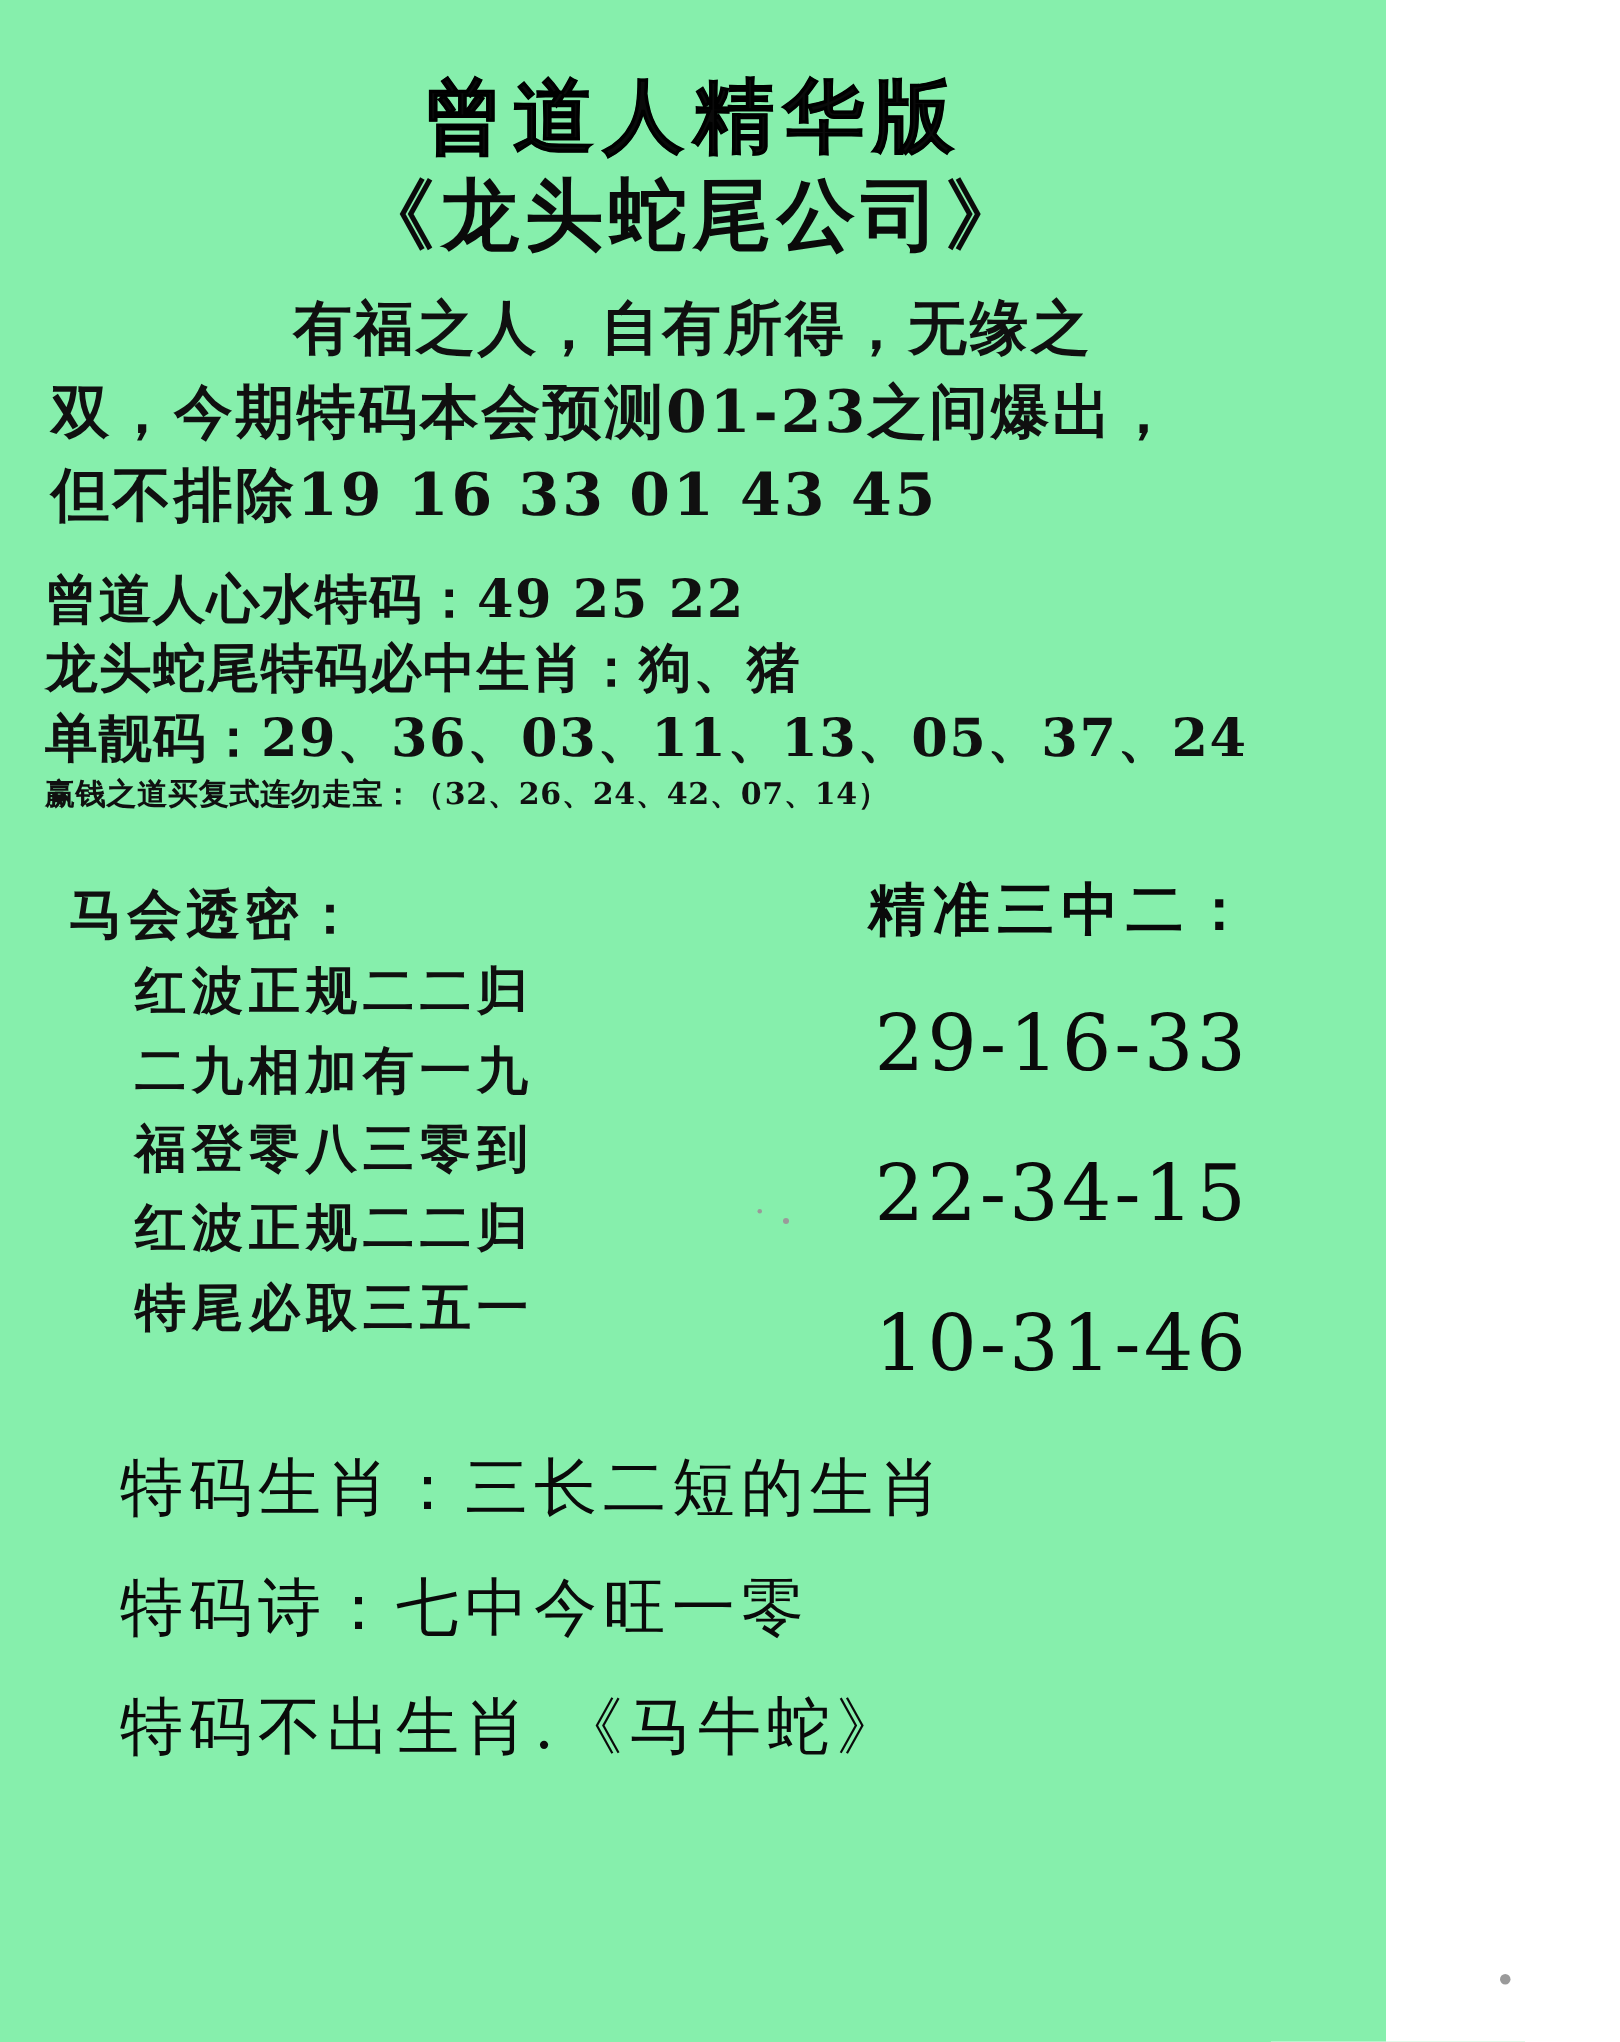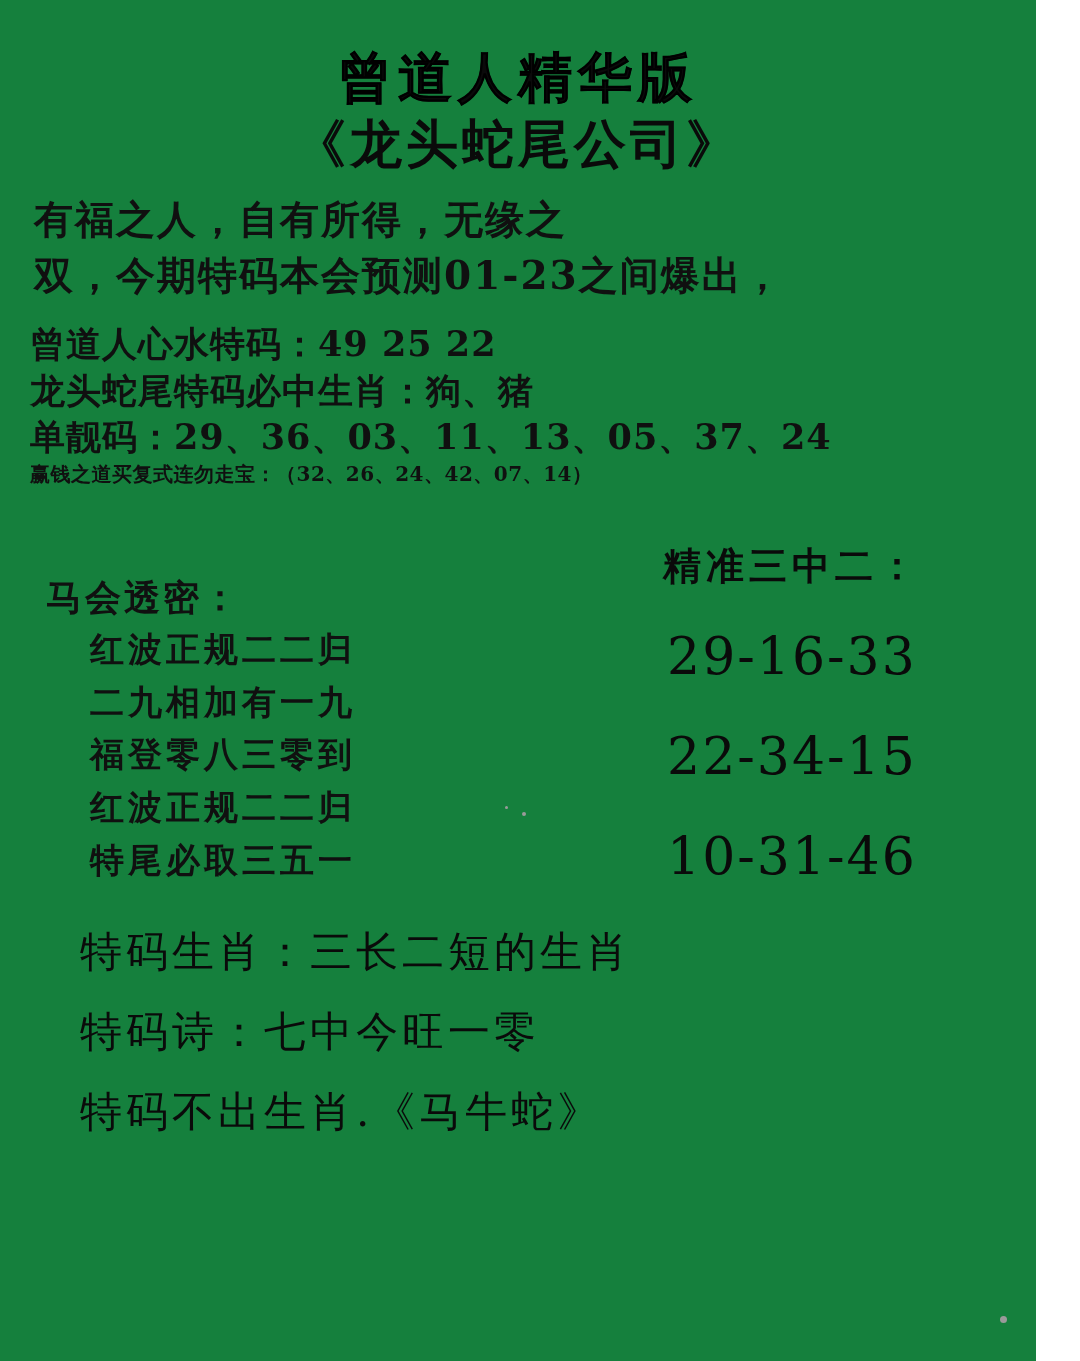--- a/index.html
+++ b/index.html
@@ -9,24 +9,24 @@
   }
   body {
     width: 1080px;
     height: 1361px;
     font-family: "DejaVu Sans", sans-serif;
     color: #111111;
     overflow: hidden;
     position: relative;
   }
   .page {
-    width: 1036px;
+    width: 924px;
     height: 1361px;
     position: relative;
-    background: #15803d;
+    background: #86efac;
   }
   .title-block {
     text-align: center;
     padding-top: 48px;
   }
   .title-main {
     font-family: "DejaVu Serif", serif;
     font-weight: bold;
     font-size: 54px;
     letter-spacing: 6px;
@@ -45,45 +45,45 @@
   }
   .intro {
     margin: 16px 34px 0 34px;
     font-family: "DejaVu Serif", serif;
     font-weight: bold;
     font-size: 39px;
     line-height: 1.42;
     letter-spacing: 2px;
     color: #101010;
   }
-  .intro .l1 { }
+  .intro .l1 { text-align: center; }
   .intro .l2, .intro .l3, .intro .l4 { text-align: left; }
 
   .facts {
     margin: 18px 30px 0 30px;
     font-family: "DejaVu Serif", serif;
     font-weight: bold;
     color: #101010;
   }
   .fact-line {
     font-size: 35px;
     line-height: 1.33;
     letter-spacing: 1px;
     white-space: nowrap;
   }
   .fact-line.small {
     font-size: 20px;
     letter-spacing: 0.5px;
   }
 
   .mid {
-    margin-top: 32px;
+    margin-top: 16px;
     display: flex;
     flex-direction: row;
-    align-items: flex-end;
+    align-items: center;
   }
   .mid-left {
     width: 560px;
     padding-left: 46px;
     box-sizing: border-box;
   }
   .mid-right {
     width: 520px;
     box-sizing: border-box;
     padding-left: 10px;
@@ -149,20 +149,21 @@
 <div class="page">
 
   <div class="title-block">
     <div class="title-main">曾道人精华版</div>
     <div class="title-sub">《龙头蛇尾公司》</div>
   </div>
 
   <div class="intro">
     <div class="l1">有福之人，自有所得，无缘之</div>
     <div class="l3">双，今期特码本会预测01-23之间爆出，</div>
+    <div class="l4">但不排除19 16 33  01 43 45</div>
   </div>
 
   <div class="facts">
     <div class="fact-line">曾道人心水特码：49  25  22</div>
     <div class="fact-line">龙头蛇尾特码必中生肖：狗、猪</div>
     <div class="fact-line">单靓码：29、36、03、11、13、05、37、24</div>
     <div class="fact-line small">赢钱之道买复式连勿走宝：（32、26、24、42、07、14）</div>
   </div>
 
   <div class="mid">

